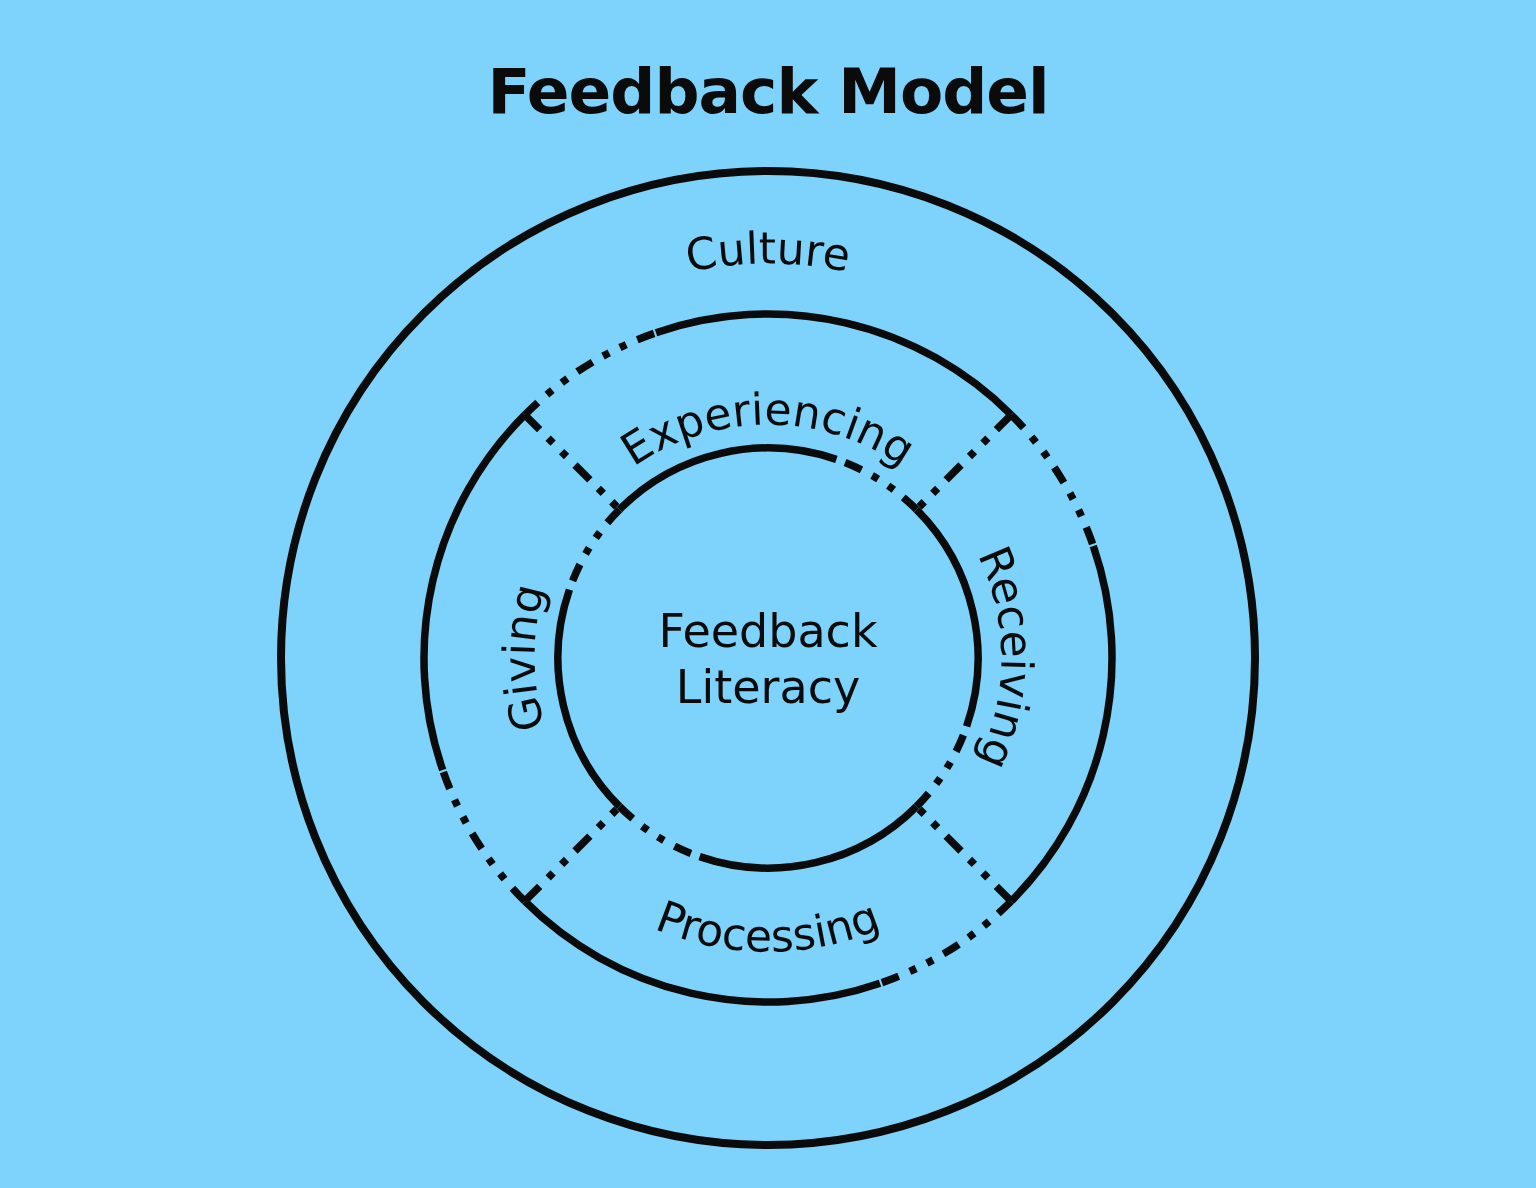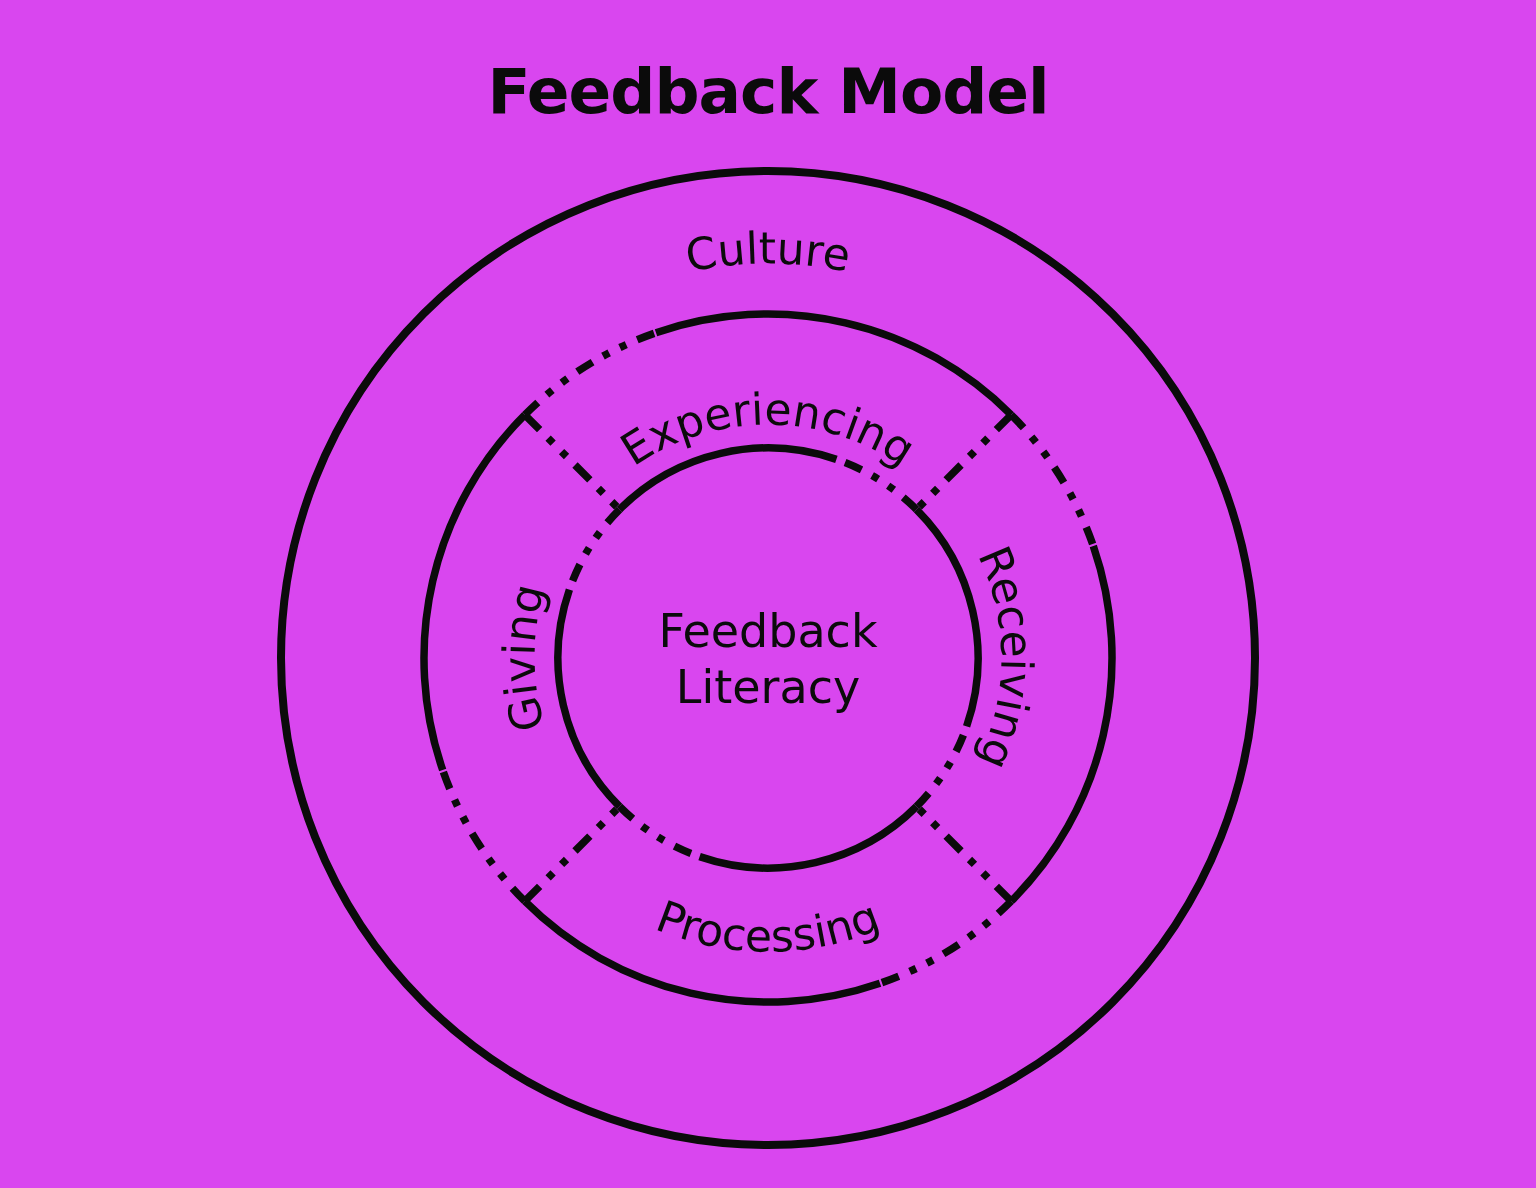--- a/index.html
+++ b/index.html
@@ -3,21 +3,21 @@
 <meta charset="utf-8">
 <style>
   html, body {
     margin: 0;
     padding: 0;
     background: #ffffff;
   }
   .stage {
     width: 1536px;
     height: 1188px;
-    background: #d946ef;
+    background: #7dd3fc;
     position: relative;
     overflow: hidden;
     font-family: "DejaVu Sans", sans-serif;
   }
   svg { display: block; }
 
   .ink-stroke {
     fill: none;
     stroke: #0b0b0b;
     stroke-width: 7.5;

